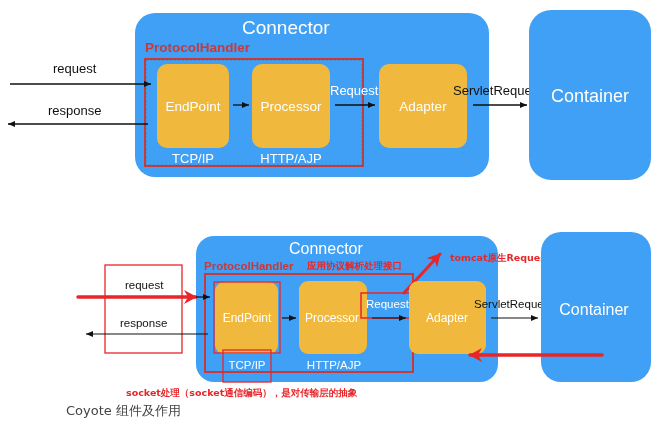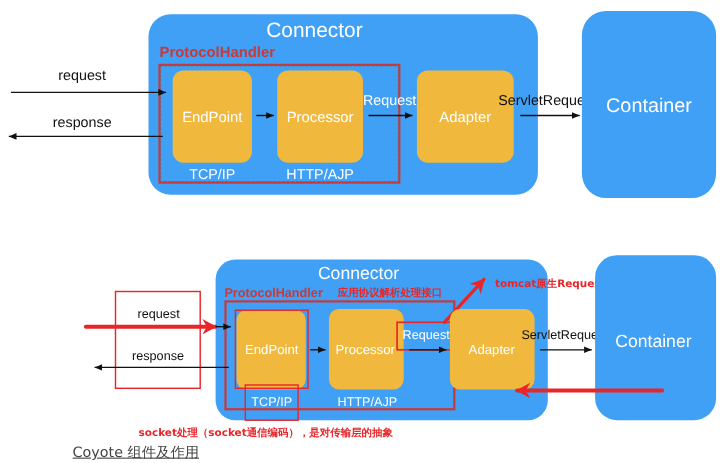--- a/index.html
+++ b/index.html
@@ -6,21 +6,21 @@
     body { width: 659px; height: 421px; overflow: hidden; position: relative; }
     svg { position: absolute; left: 0; top: 0; }
     .t-title { font-family: "Liberation Sans", sans-serif; font-size: 19px; fill: #ffffff; }
     .t-box { font-family: "Liberation Sans", sans-serif; font-size: 13.5px; fill: #ffffff; }
     .t-sub { font-family: "Liberation Sans", sans-serif; font-size: 13px; fill: #ffffff; }
     .t-black { font-family: "Liberation Sans", sans-serif; font-size: 13px; fill: #111111; }
     .t-ph { font-family: "Liberation Sans", sans-serif; font-size: 13.5px; font-weight: bold; fill: #c8393a; }
     .t-ph2 { font-family: "Liberation Sans", sans-serif; font-size: 11.5px; font-weight: bold; fill: #c8393a; }
     .t-ann { font-family: "DejaVu Sans", sans-serif; font-size: 9.5px; font-weight: bold; fill: #e8262a; }
     .t-container { font-family: "Liberation Sans", sans-serif; font-size: 18px; fill: #ffffff; }
-    .caption { position: absolute; left: 66px; top: 402px; font-family: "DejaVu Sans", sans-serif; font-size: 13px; color: #444444; text-decoration: underline; }
+    .caption { position: absolute; left: 66px; top: 402px; font-family: "DejaVu Sans", sans-serif; font-size: 13px; color: #444444; }
   </style>
 </head>
 <body>
 
 <svg width="659" height="421" viewBox="0 0 659 421">
   <defs>
     <marker id="arr" markerWidth="8" markerHeight="8" refX="7" refY="4" orient="auto" markerUnits="userSpaceOnUse">
       <path d="M0,1 L7,4 L0,7 Z" fill="#111111"></path>
     </marker>
     <marker id="arrRed" markerWidth="14" markerHeight="14" refX="12" refY="7" orient="auto" markerUnits="userSpaceOnUse">

